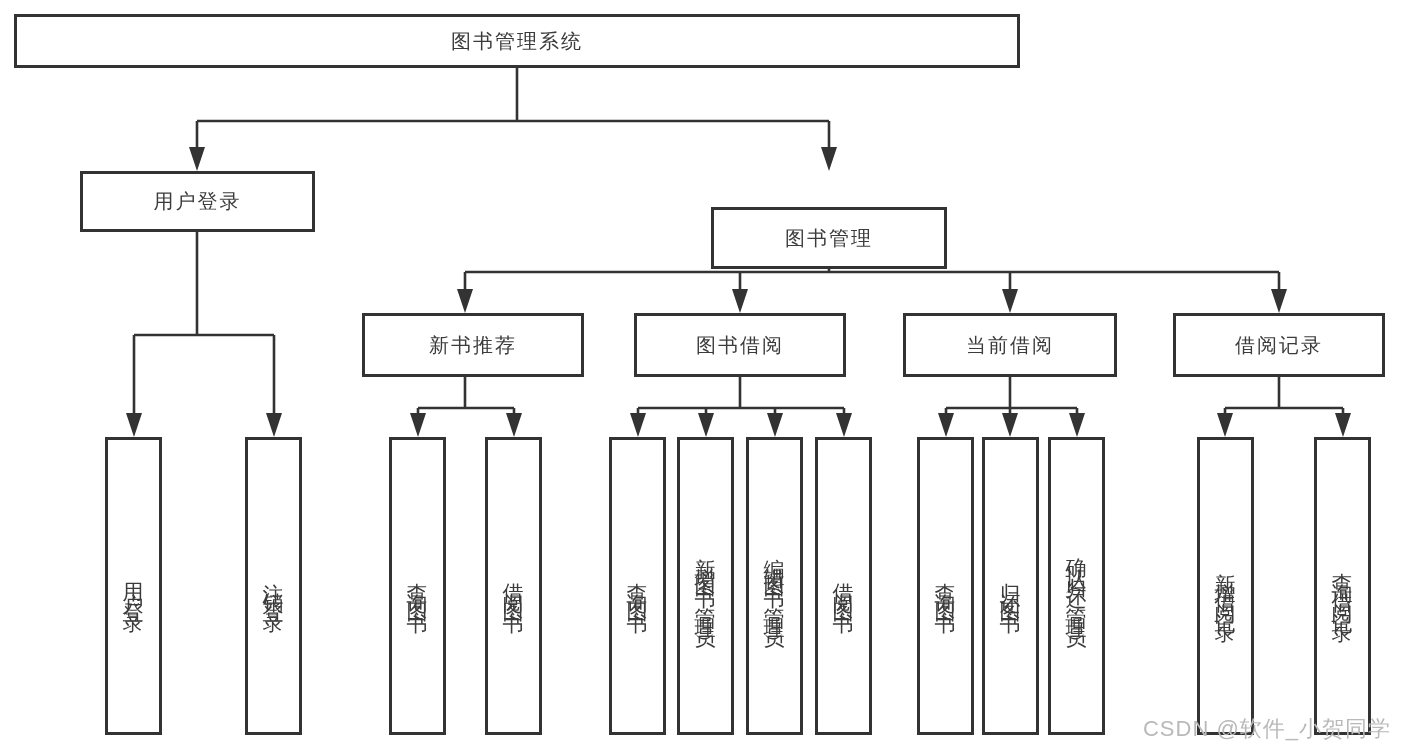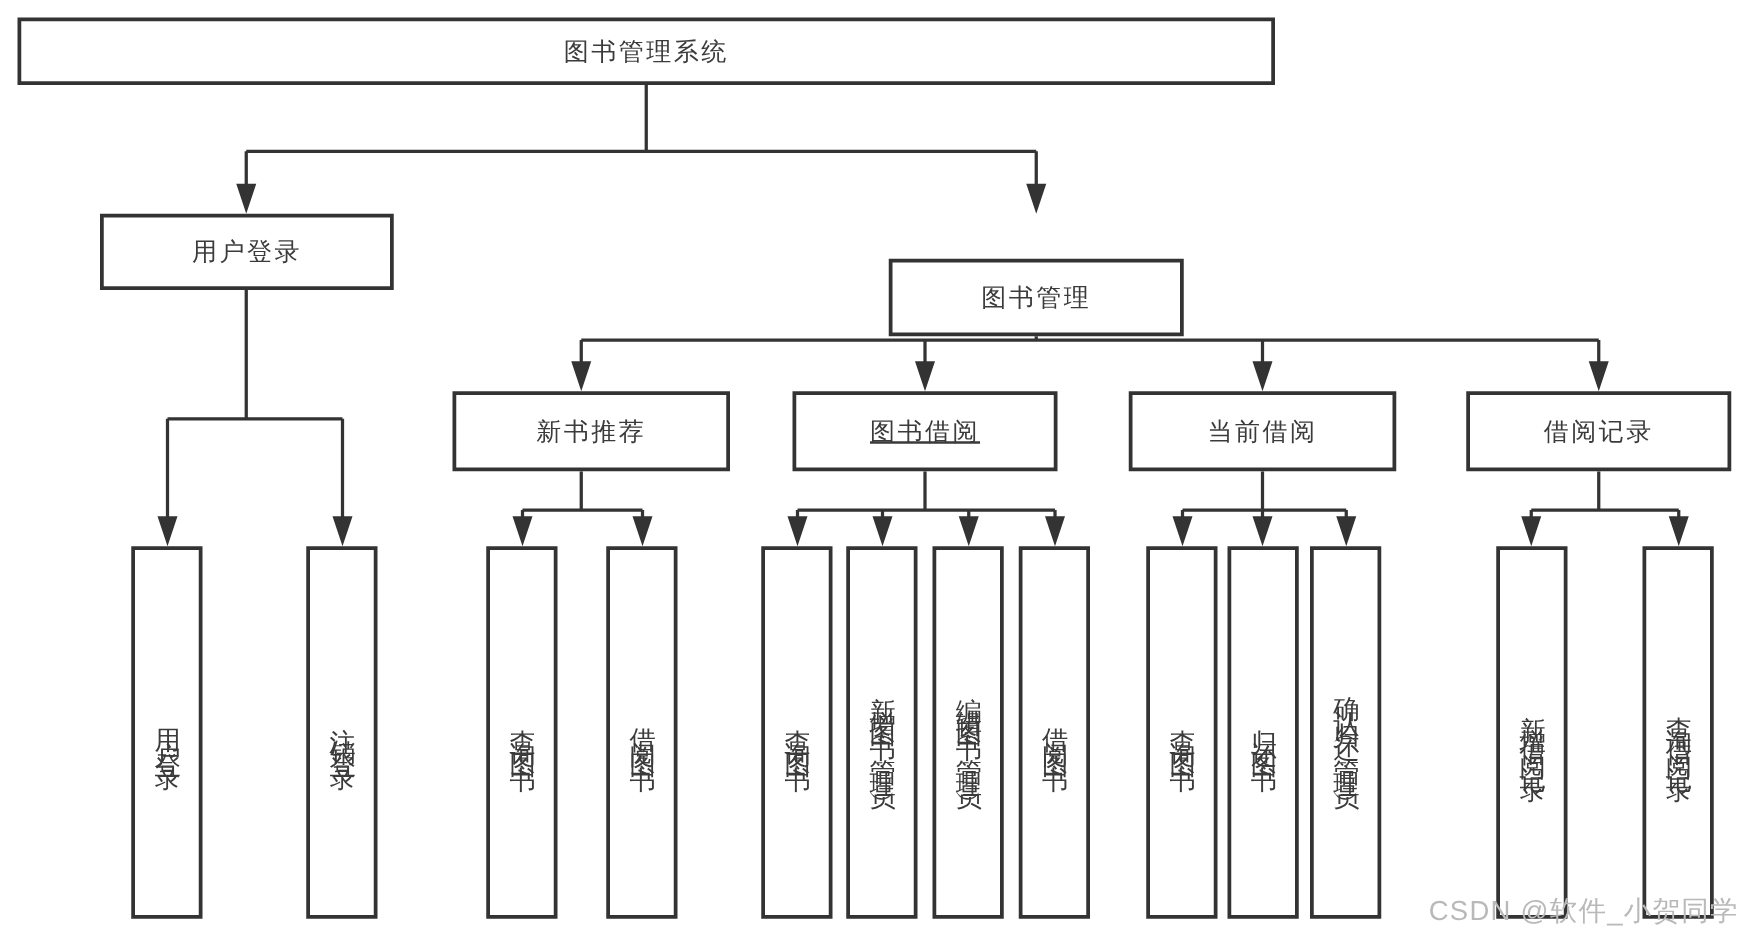--- a/index.html
+++ b/index.html
@@ -117,21 +117,21 @@
   <div class="hbox" style="left:80px; top:171px; width:235px; height:61px;">
     <span>用户登录</span>
   </div>
   <div class="hbox" style="left:711px; top:171px; width:236px; height:62px;margin-top:36px;">
     <span>图书管理</span>
   </div>
 
   <div class="hbox" style="left:362px; top:313px; width:222px; height:64px;">
     <span>新书推荐</span>
   </div>
-  <div class="hbox" style="left:634px; top:313px; width:212px; height:64px;text-decoration:underline;">
+  <div class="hbox" style="left:634px; top:313px; width:212px; height:64px;">
     <span>图书借阅</span>
   </div>
   <div class="hbox" style="left:903px; top:313px; width:214px; height:64px;">
     <span>当前借阅</span>
   </div>
   <div class="hbox" style="left:1173px; top:313px; width:212px; height:64px;">
     <span>借阅记录</span>
   </div>
 
   <div class="vbox" style="left:105px;">

